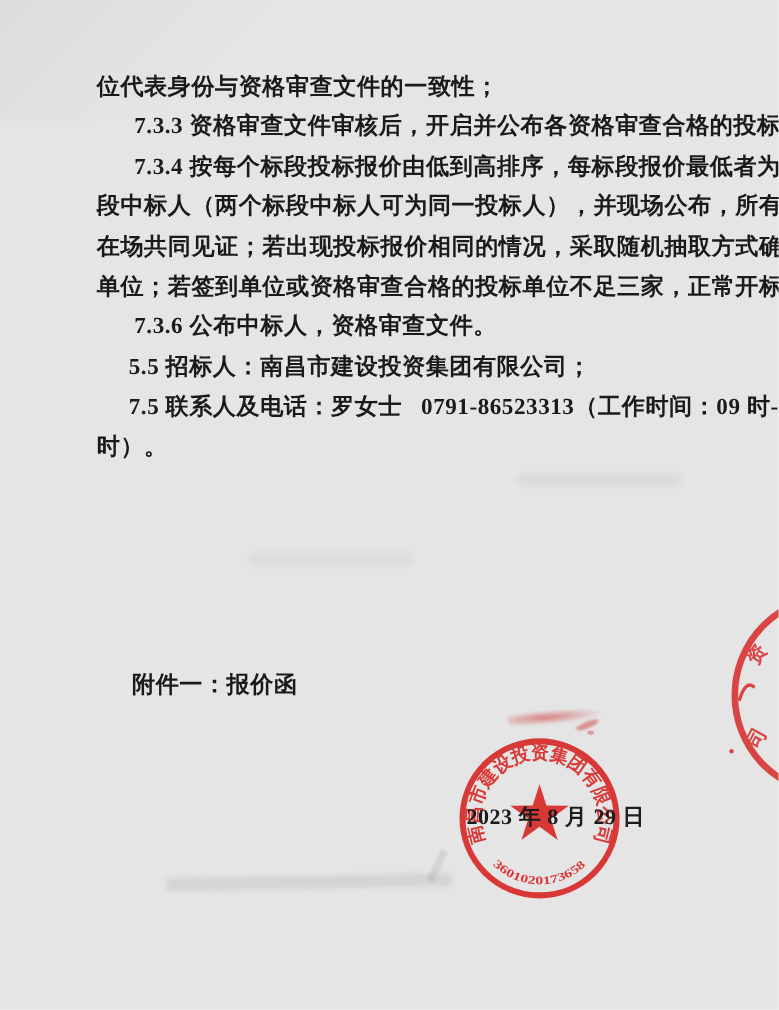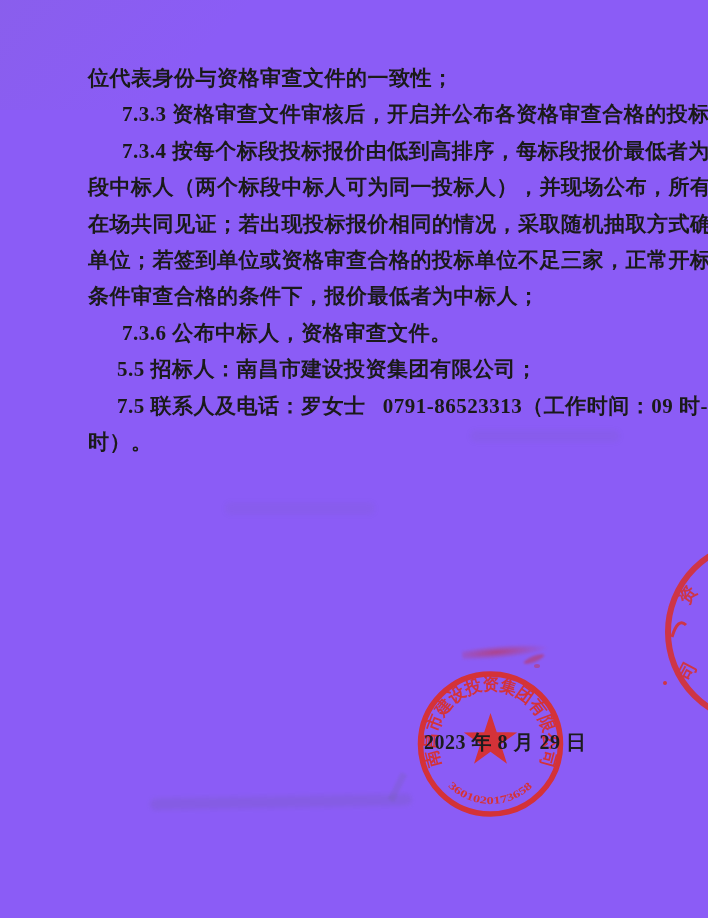--- a/index.html
+++ b/index.html
@@ -1,20 +1,20 @@
 <!DOCTYPE html>
 <html><head>
 <meta charset="utf-8">
 <style>
   html, body { margin: 0; padding: 0; }
   .page {
     position: relative;
     width: 708px;
     height: 918px;
-    background: #8b5cf6;
+    background: #e5e5e5;
     overflow: hidden;
     font-family: "Liberation Serif", "DejaVu Serif", serif;
   }
   
   .corner-cast {
     position: absolute; left: 0; top: 0; width: 260px; height: 110px;
     background: linear-gradient(135deg, rgba(120,120,125,.08), rgba(120,120,125,0) 70%);
     pointer-events: none;
   }
   .body-text {
@@ -99,28 +99,28 @@
 
   <div class="corner-cast"></div>
 
   <div class="body-text">
     <div class="line">位代表身份与资格审查文件的一致性；</div>
     <div class="line ind-a">7.3.3 资格审查文件审核后，开启并公布各资格审查合格的投标人的</div>
     <div class="line ind-a">7.3.4 按每个标段投标报价由低到高排序，每标段报价最低者为该标</div>
     <div class="line">段中标人（两个标段中标人可为同一投标人），并现场公布，所有投标人</div>
     <div class="line">在场共同见证；若出现投标报价相同的情况，采取随机抽取方式确定中标</div>
     <div class="line">单位；若签到单位或资格审查合格的投标单位不足三家，正常开标，资格</div>
-    <div class="line">条件审查合格的条件下，报价最低者为中标人；</div>
     <div class="line ind-a">7.3.6 公布中标人，资格审查文件。</div>
     <div class="line ind-b">5.5 招标人：南昌市建设投资集团有限公司；</div>
     <div class="line ind-b">7.5 联系人及电话：罗女士   0791-86523313（工作时间：09 时-17</div>
     <div class="line">时）。</div>
   </div>
 
   <div class="attachments">
+    <div class="line">附件一：报价函</div>
   </div>
 
   <div class="smudge-red-1"></div>
   <div class="smudge-red-2"></div>
   <div class="smudge-red-3"></div>
   <div class="artifact-g1"></div>
   <div class="artifact-g2"></div>
   <div class="artifact-g3"></div>
   <div class="artifact-g4"></div>
 

